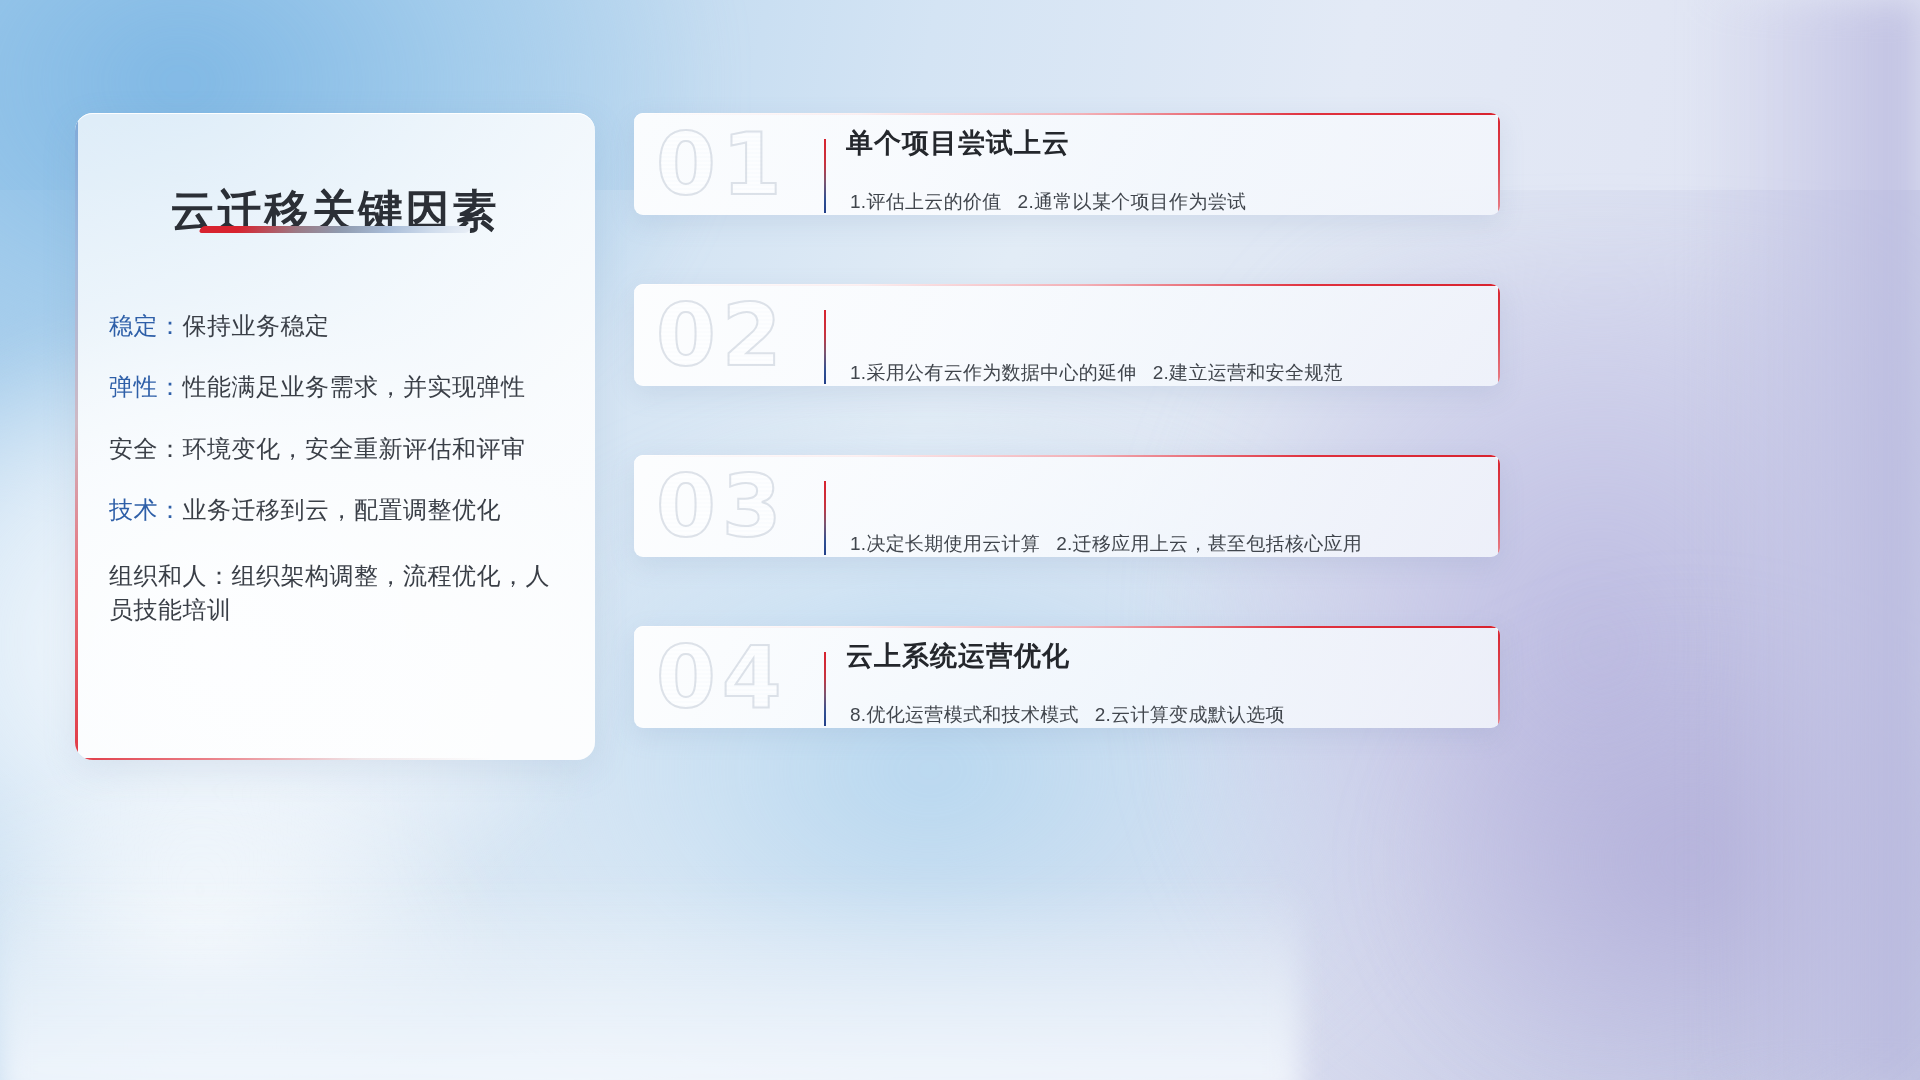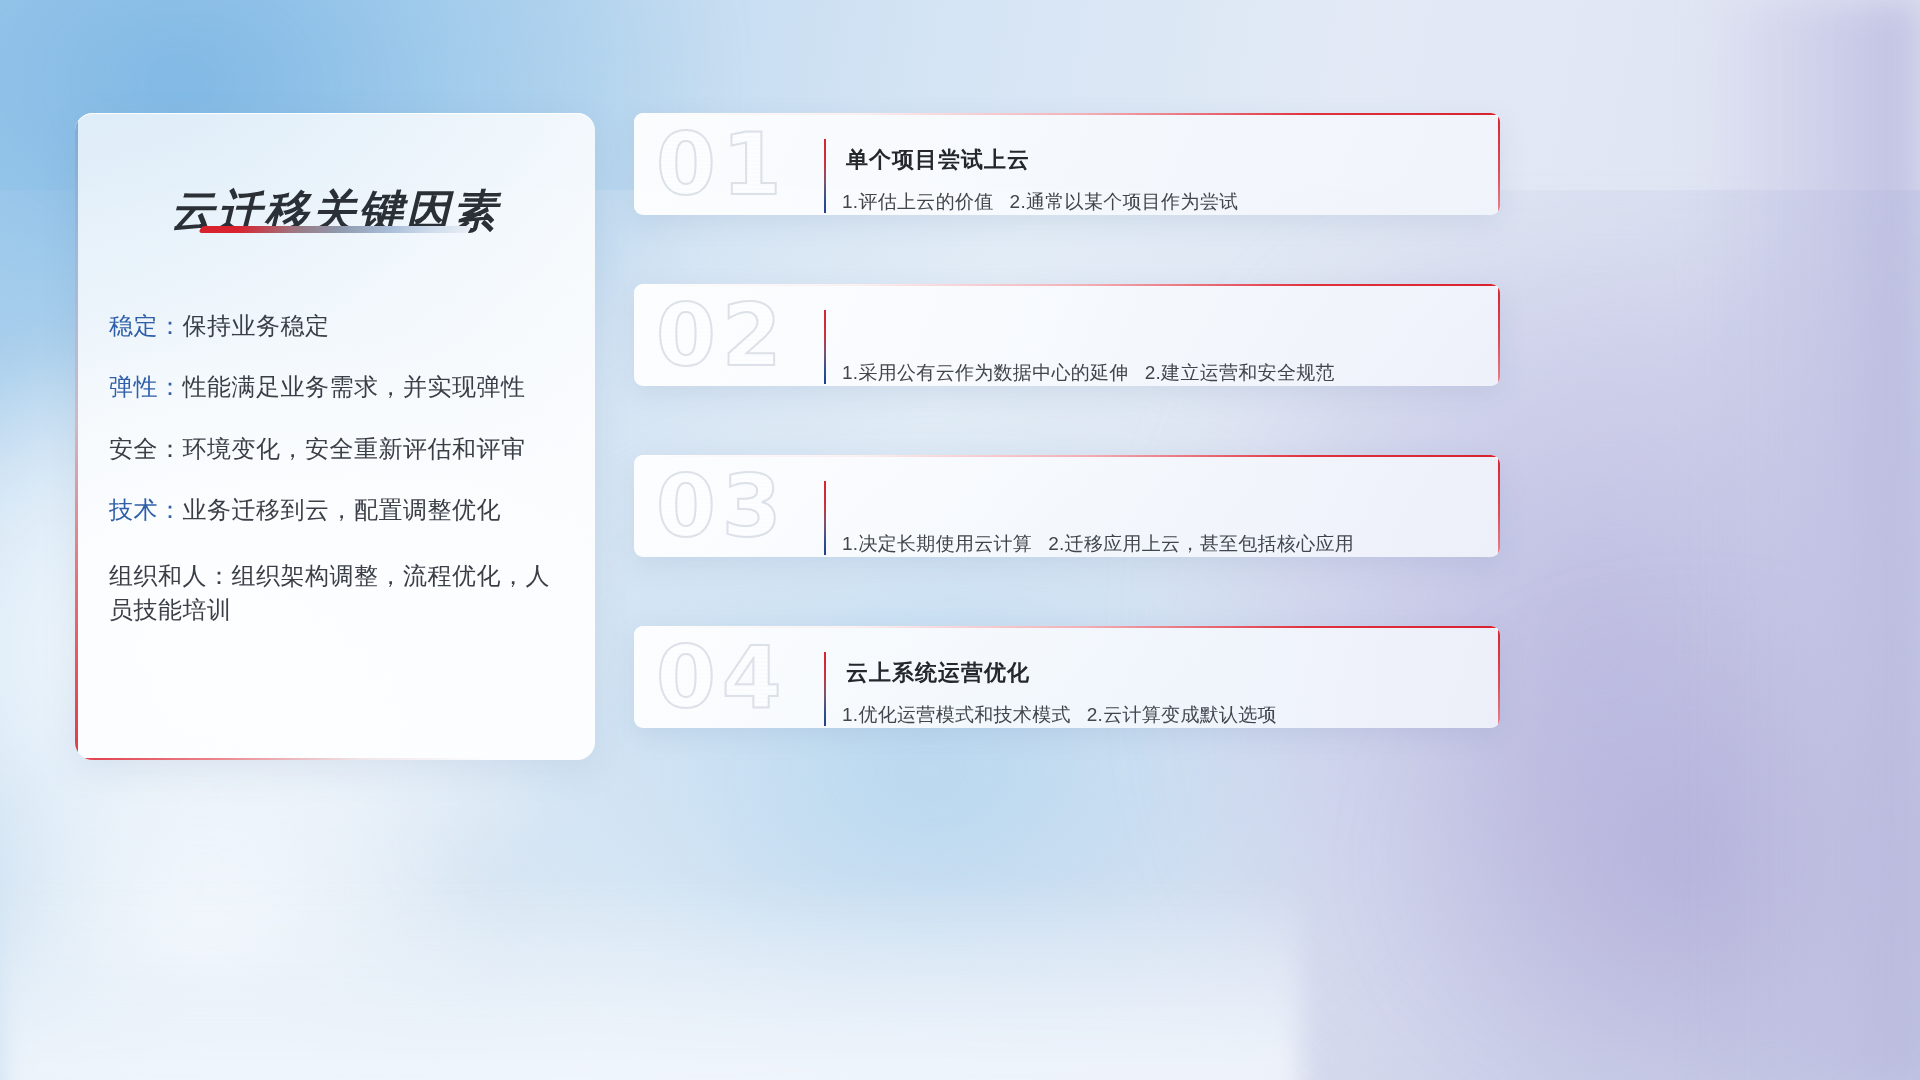--- a/index.html
+++ b/index.html
@@ -58,21 +58,20 @@
     background:linear-gradient(180deg,#7fa9d8 0%,#9fb9dd 22%,#cfb9c4 48%,#e8717a 72%,#e03a46 100%);
   }
   #left-card::after{
     content:"";position:absolute;left:0;right:0;bottom:0;height:2px;
     background:linear-gradient(90deg,#e03a46 0%,#ea8189 26%,rgba(226,205,210,.5) 55%,rgba(255,255,255,0) 80%);
   }
   #left-title{
     position:absolute;left:0;right:0;top:40px;text-align:center;
     font-size:44px;font-weight:700;letter-spacing:3px;color:#2b2f36;
     font-family:"Liberation Sans","DejaVu Sans",sans-serif;
-    font-style:italic;
   }
   #left-underline{
     position:absolute;left:125px;top:113px;width:270px;height:7px;border-radius:4px;
     background:linear-gradient(90deg,#d8232f 0%,#d8232f 14%,#9b7a85 36%,#8f9aae 52%,#a9bdd8 70%,#cfdcec 86%,#e8eef6 100%);
     transform:skewX(-28deg);
   }
   #left-body{
     position:absolute;left:34px;right:28px;top:200px;
   }
   .lrow{
@@ -112,25 +111,25 @@
     -webkit-background-clip:text;background-clip:text;
     opacity:.55;
     font-family:"DejaVu Sans","Liberation Sans",sans-serif;
     pointer-events:none;user-select:none;
   }
   .rcard .divider{
     position:absolute;left:190px;top:26px;width:2.2px;height:74px;
     background:linear-gradient(180deg,#d8232f 0%,#c8333f 34%,#7a5570 58%,#2f4f93 82%,#234089 100%);
   }
   .rcard .rtitle{
-    position:absolute;left:212px;top:32px;
-    font-size:22px;font-weight:700;color:#24272c;letter-spacing:1px;white-space:nowrap;
+    position:absolute;left:212px;top:12px;
+    font-size:27px;font-weight:700;color:#24272c;letter-spacing:1px;white-space:nowrap;
   }
   .rcard .rdesc{
-    position:absolute;left:208px;top:76px;
+    position:absolute;left:216px;top:76px;
     font-size:19px;color:#41464d;letter-spacing:.3px;white-space:nowrap;
   }
   .rcard .rdesc .gap{display:inline-block;width:16px;}
 </style>
 </head>
 <body>
 
 <div id="bg">
   <div class="bgl bg-base"></div>
   <div class="bgl bg-topstrip"></div>
@@ -191,16 +190,16 @@
   <section class="rcard" style="top:455px">
     <div class="ghost">03</div>
     <div class="divider"></div>
     <div class="rdesc"><span>1.决定长期使用云计算</span><span class="gap"></span><span>2.迁移应用上云，甚至包括核心应用</span></div>
   </section>
 
   <section class="rcard" style="top:626px">
     <div class="ghost">04</div>
     <div class="divider"></div>
     <div class="rtitle">云上系统运营优化</div>
-    <div class="rdesc"><span>1.优化运营模式和技术模式</span><span class="gap"></span><span>2.云计算变成默认选项</span></div>
+    <div class="rdesc"><span>8.优化运营模式和技术模式</span><span class="gap"></span><span>2.云计算变成默认选项</span></div>
   </section>
 
 </div>
 
 </body></html>

